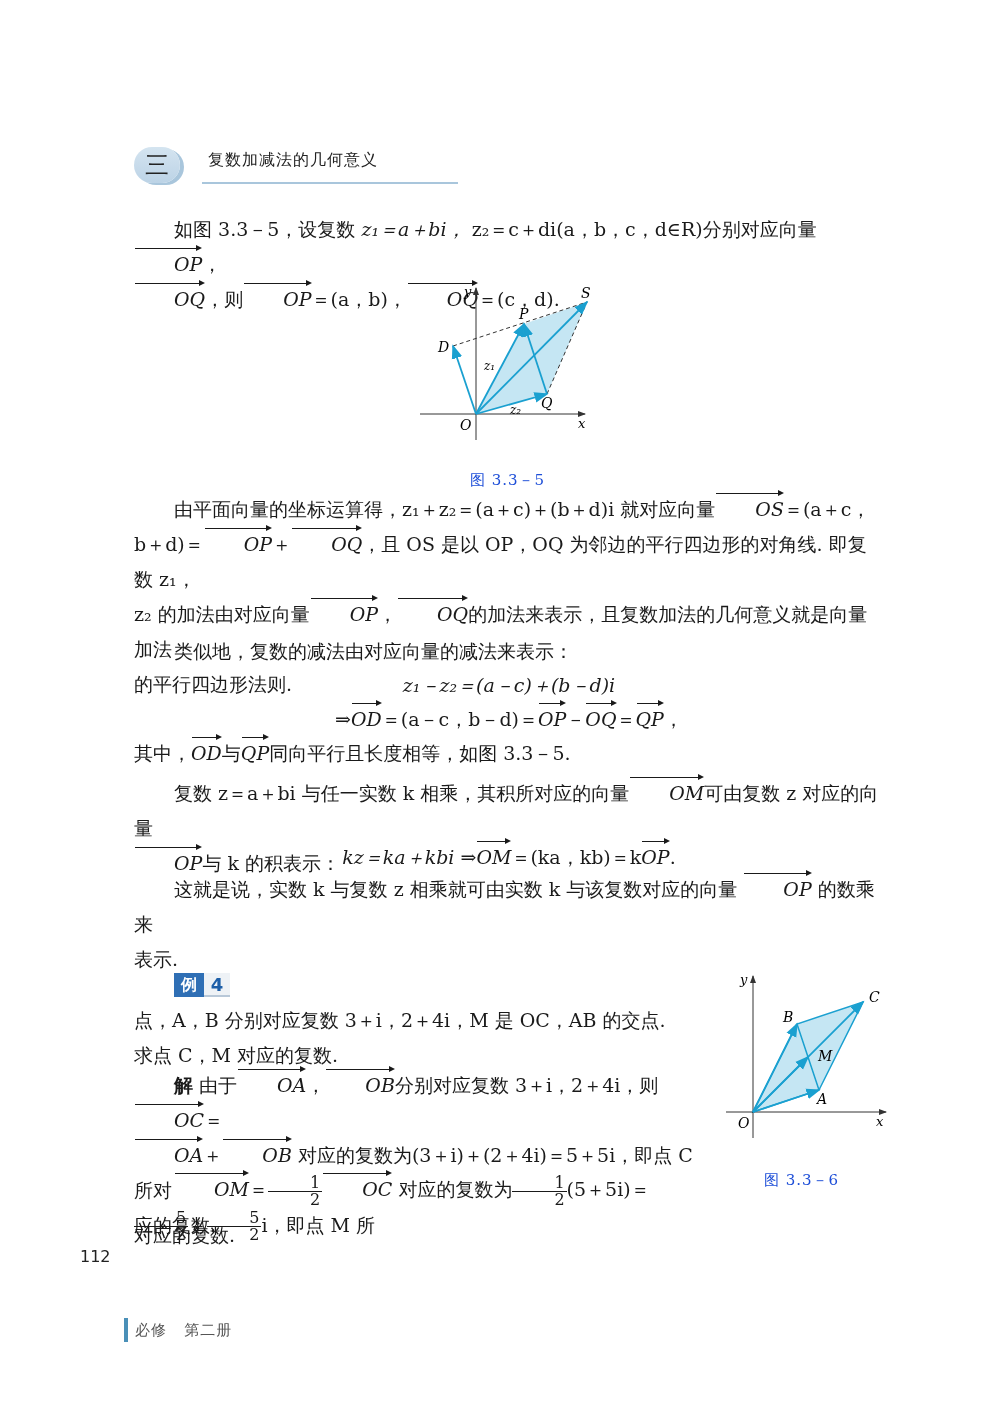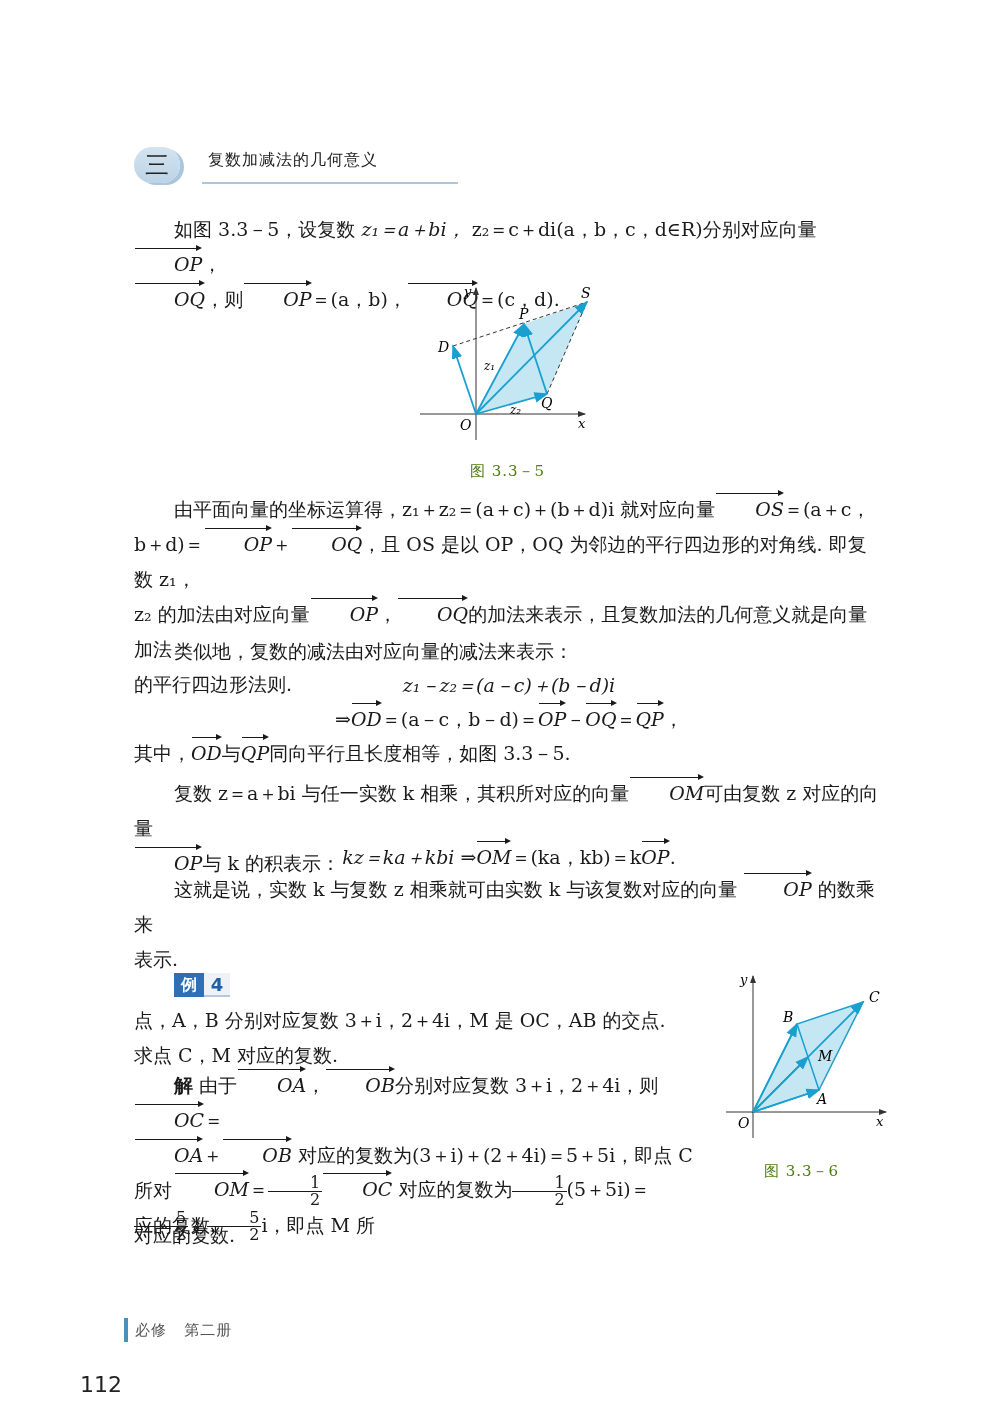--- a/index.html
+++ b/index.html
@@ -14,28 +14,28 @@
     letter-spacing: 1px; color: #222; }
   .sec-rule { left: 202px; top: 182px; width: 256px; height: 2px; background: #a9c6dc; }
   .p { position: absolute; left: 134px; width: 750px; font-size: 19px; line-height: 35px; }
   .indent { text-indent: 40px; }
   .center { text-align: center; }
   .vec { position: relative; display: inline-block; font-style: italic; }
   .vec::before { content: ""; position: absolute; left: 1px; right: 2px; top: 1px; height: 1px; background: #1a1a1a; }
   .vec::after { content: ""; position: absolute; right: 0; top: -2px; border-left: 6px solid #1a1a1a;
     border-top: 3px solid transparent; border-bottom: 3px solid transparent; }
   i { }
-  .cap { position: absolute; font-size: 15px; color: #4d7c0f; letter-spacing: 1px; }
+  .cap { position: absolute; font-size: 15px; color: #1d4ed8; letter-spacing: 1px; margin-top: 9px; }
   .ex-badge { left: 174px; top: 973px; height: 24px; display: flex; font-family: "DejaVu Sans", sans-serif; }
   .ex-badge .l { background: #2f6fb5; color: #fff; width: 30px; text-align: center; font-weight: bold; font-size: 16px; line-height: 24px; }
   .ex-badge .r { background: #eef2f6; color: #1e5fa8; width: 26px; text-align: center; font-weight: bold; font-size: 18px; line-height: 24px; border-bottom: 2px solid #b8c8d8; }
   .frac { display: inline-block; vertical-align: middle; text-align: center; font-size: 16px; line-height: 16px; }
   .frac .n { display: block; border-bottom: 1px solid #1a1a1a; padding: 0 2px; }
   .frac .d { display: block; }
-  .footer-num { left: 80px; top: 1372px; font-size: 22px; font-family: "DejaVu Sans", sans-serif; color: #222; }
+  .footer-num { left: 80px; top: 1247px; font-size: 16px; font-family: "DejaVu Sans", sans-serif; color: #222; }
   .footer-bar { left: 124px; top: 1318px; width: 4px; height: 24px; background: #4a90b8; }
   .footer-txt { left: 135px; top: 1321px; font-size: 15px; color: #555; letter-spacing: 1px; }
   svg text { font-family: "DejaVu Serif", serif; font-style: italic; }
 </style>
 </head>
 <body>
 
 <div class="abs sec-badge">
   <span>三</span>
 </div>

